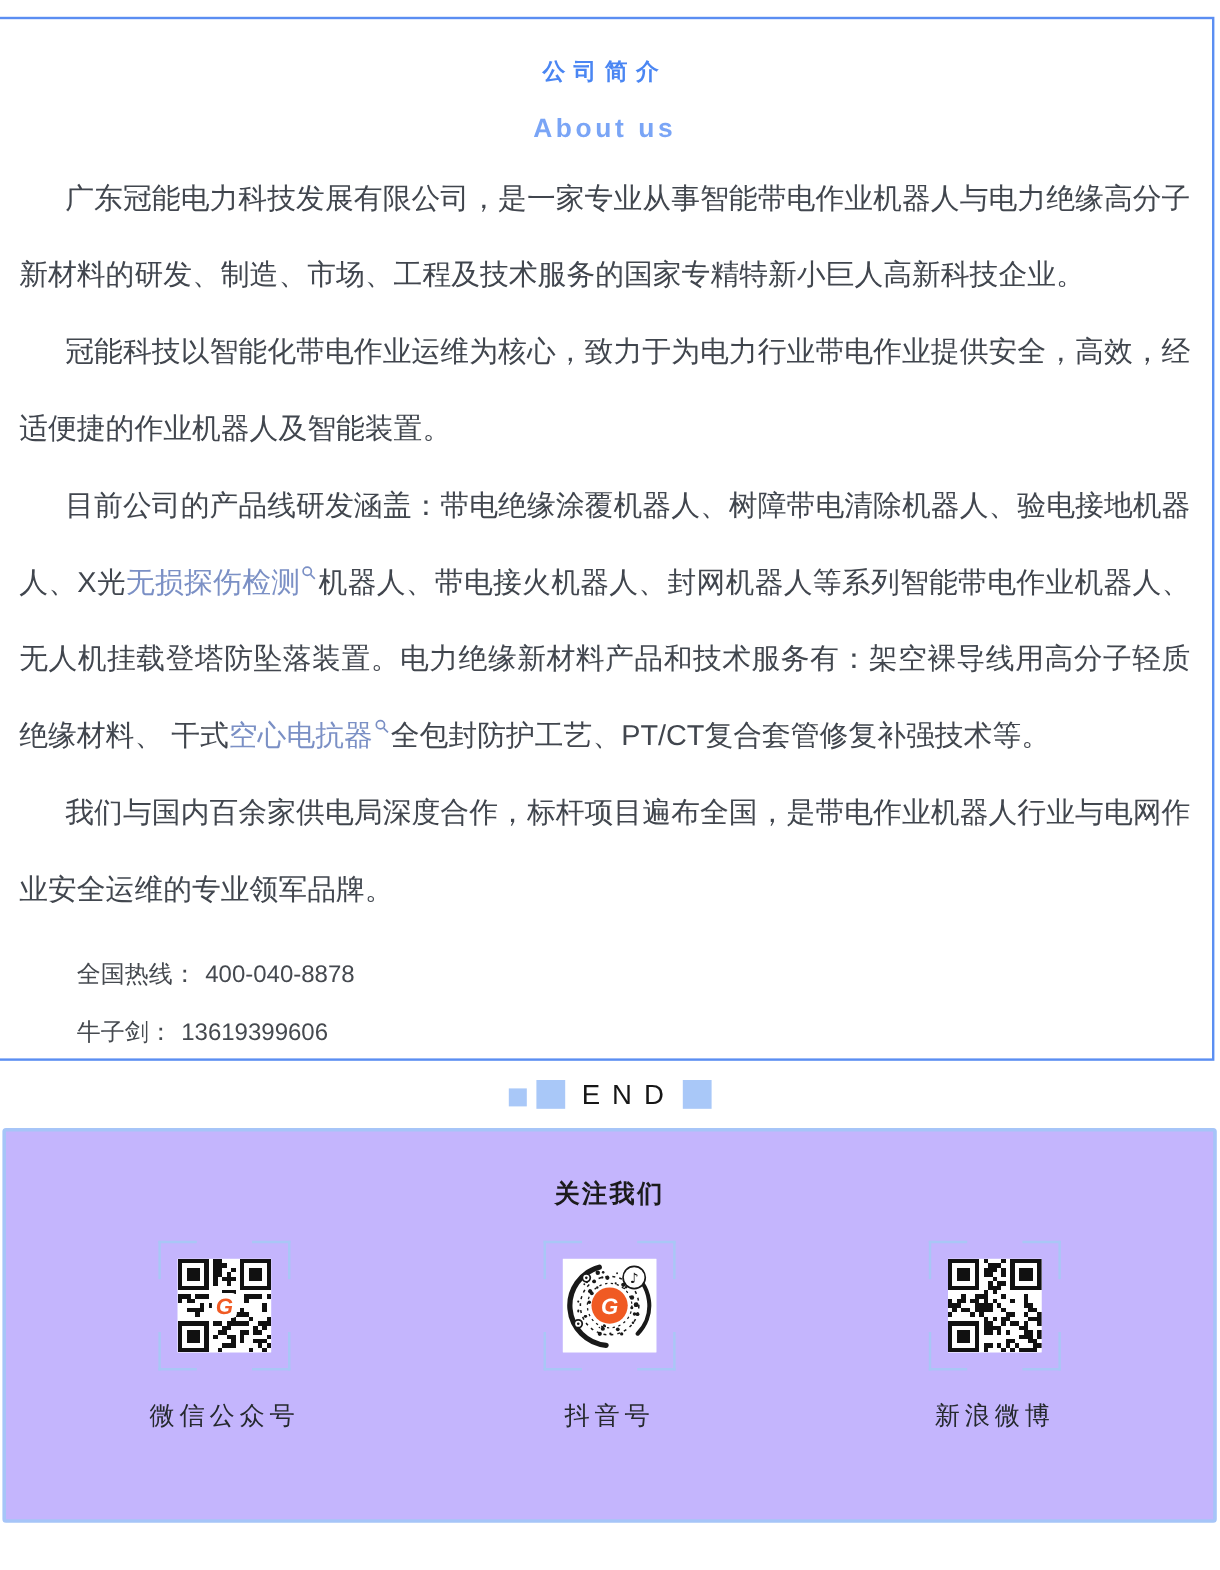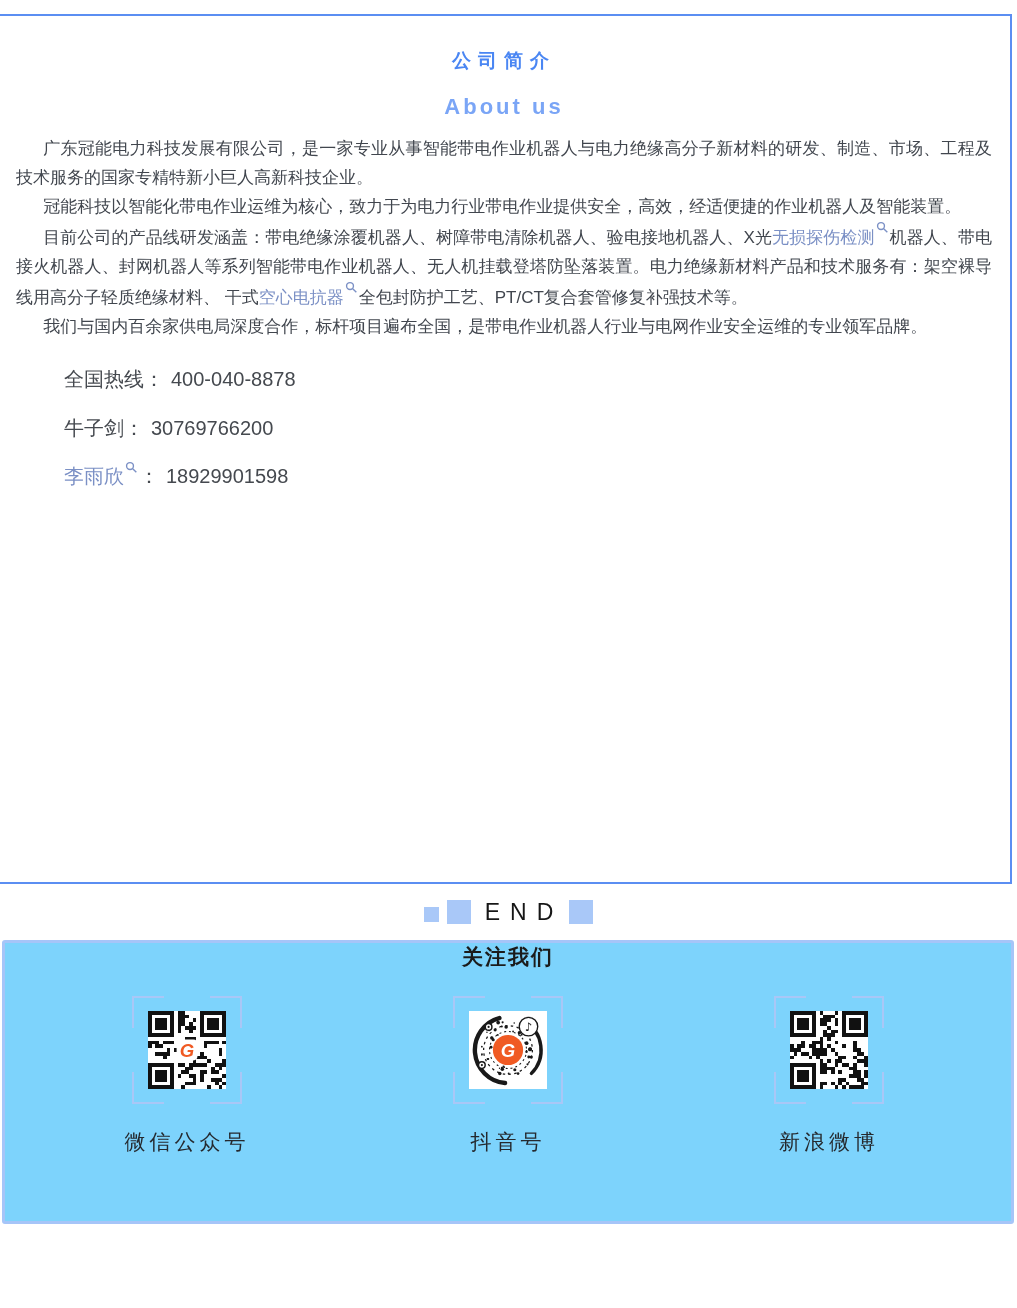--- a/index.html
+++ b/index.html
@@ -24,21 +24,21 @@
     color:#4a86f3;line-height:34px;
   }
   .page-subtitle{
     margin:14px 0 0;text-align:center;
     font-size:22px;font-weight:bold;letter-spacing:3px;
     color:#7aa5f6;line-height:30px;
   }
   .paragraphs{margin-top:12px;}
   .paragraphs p{
     margin:0;
-    font-size:17px;line-height:29px;
+    font-size:24px;line-height:64px;
     color:#41464e;
     text-indent:1.6em;
     text-align:justify;
   }
   .link{color:#7b90c5;cursor:pointer;}
   .mag{vertical-align:9px;margin:0 1px;}
   .contacts{margin-top:14px;padding-left:48px;}
   .contacts p{
     margin:0;font-size:20px;line-height:48.5px;color:#45494f;
   }
@@ -51,25 +51,26 @@
   .sq.sm{width:15px;height:15px;margin-right:8px;margin-top:5px;}
   .sq.lg{width:24px;height:24px;}
   .end-text{
     font-size:23px;letter-spacing:10px;color:#161616;
     margin:0 6px 0 14px;line-height:24px;
   }
   
   .follow-card{
     box-sizing:border-box;
     margin:0 3px 0 2px;
-    height:284px;
+    height:329px;
     border:3px solid #a6c5f8;
     border-radius:3px;
-    background:#7dd3fc;
+    background:#c4b5fd;
     text-align:center;
+    padding-top:38px;
   }
   .follow-title{
     margin:0;font-size:21px;font-weight:bold;color:#1b1b1b;letter-spacing:2px;
   }
   .follow-subtitle{
     margin-top:30px;font-size:20px;color:#3d4248;letter-spacing:2px;
   }
   .qr-row{
     margin-top:25px;display:flex;justify-content:space-between;padding:0 112px;
   }
@@ -98,21 +99,21 @@
             <circle cx="5.4" cy="5.4" r="3.7" fill="none" stroke="currentColor" stroke-width="1.5"></circle>
             <line x1="8.3" y1="8.3" x2="12.2" y2="12.2" stroke="currentColor" stroke-width="1.5"></line>
           </svg></span><span>机器人、带电接火机器人、封网机器人等系列智能带电作业机器人、无人机挂载登塔防坠落装置。电力绝缘新材料产品和技术服务有：架空裸导线用高分子轻质绝缘材料、 干式</span><span class="link">空心电抗器</span><span class="link"><svg viewBox="0 0 14 14" width="13" height="13" class="mag">
             <circle cx="5.4" cy="5.4" r="3.7" fill="none" stroke="currentColor" stroke-width="1.5"></circle>
             <line x1="8.3" y1="8.3" x2="12.2" y2="12.2" stroke="currentColor" stroke-width="1.5"></line>
           </svg></span><span>全包封防护工艺、PT/CT复合套管修复补强技术等。</span></p>
       <p><span>我们与国内百余家供电局深度合作，标杆项目遍布全国，是带电作业机器人行业与电网作业安全运维的专业领军品牌。</span></p>
     </div>
   <div class="contacts" id="contacts">
       <p><span>全国热线</span><span>：</span><span class="contact-value">400-040-8878</span></p>
-      <p><span>牛子剑</span><span>：</span><span class="contact-value">30769766200</span></p>
+      <p><span>牛子剑</span><span>：</span><span class="contact-value">13619399606</span></p>
       <p><span class="link">李雨欣</span><span class="link"><svg viewBox="0 0 14 14" width="13" height="13" class="mag">
             <circle cx="5.4" cy="5.4" r="3.7" fill="none" stroke="currentColor" stroke-width="1.5"></circle>
             <line x1="8.3" y1="8.3" x2="12.2" y2="12.2" stroke="currentColor" stroke-width="1.5"></line>
           </svg></span><span>：</span><span class="contact-value">18929901598</span></p>
     </div>
 </div>
 
 <div class="end-divider">
   <span class="sq sm"></span>
   <span class="sq lg"></span>

